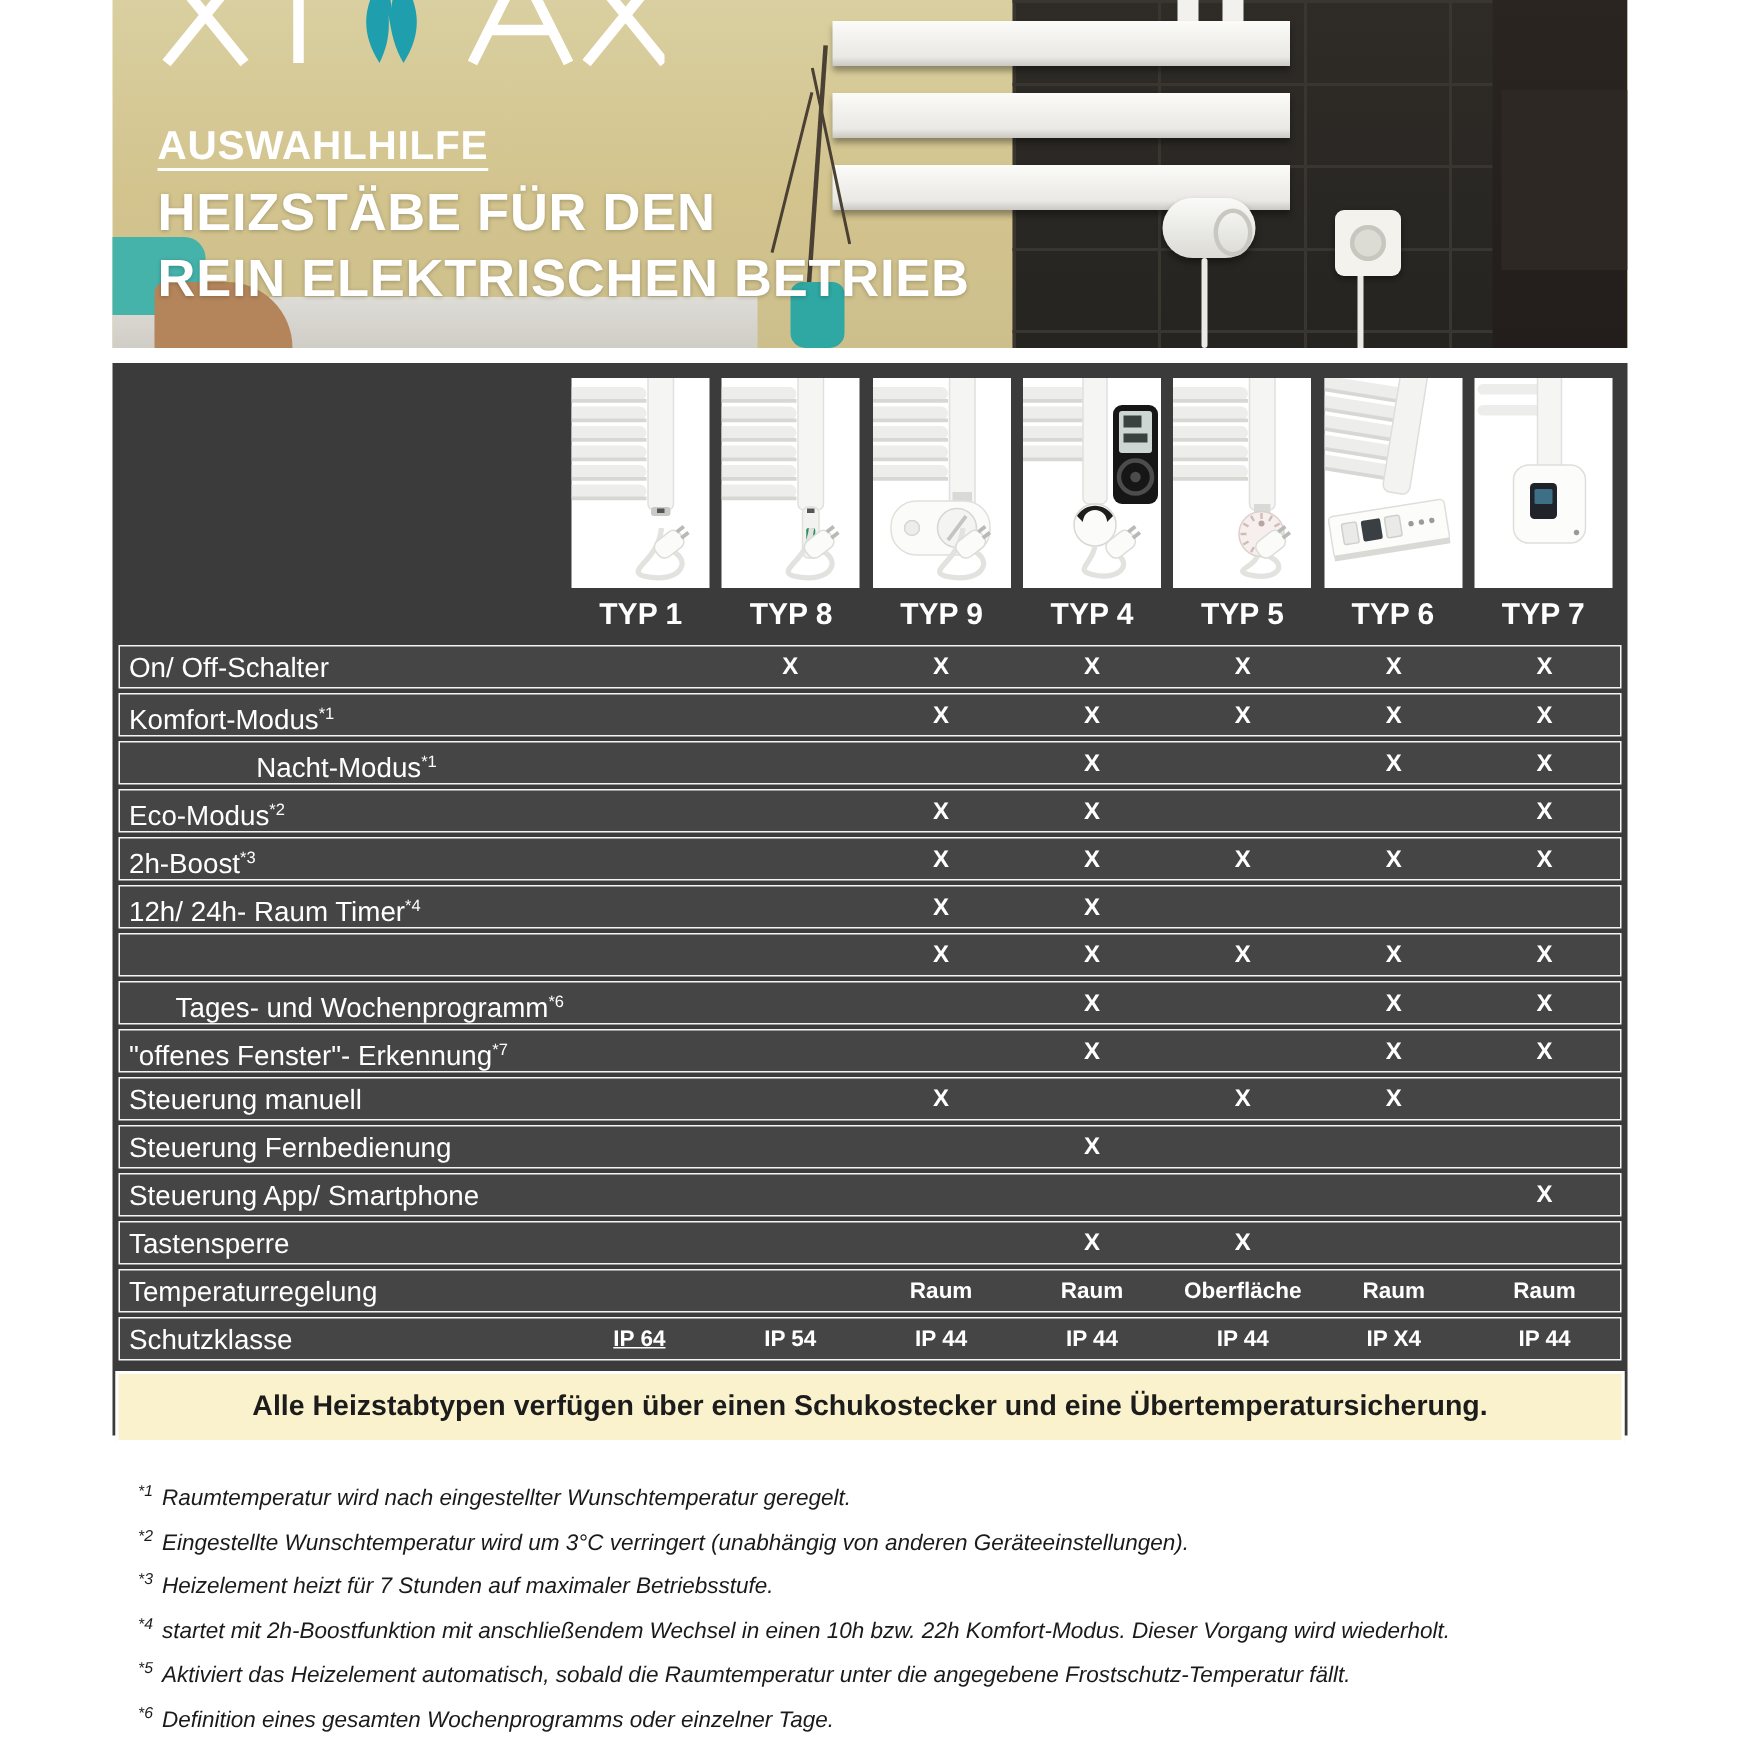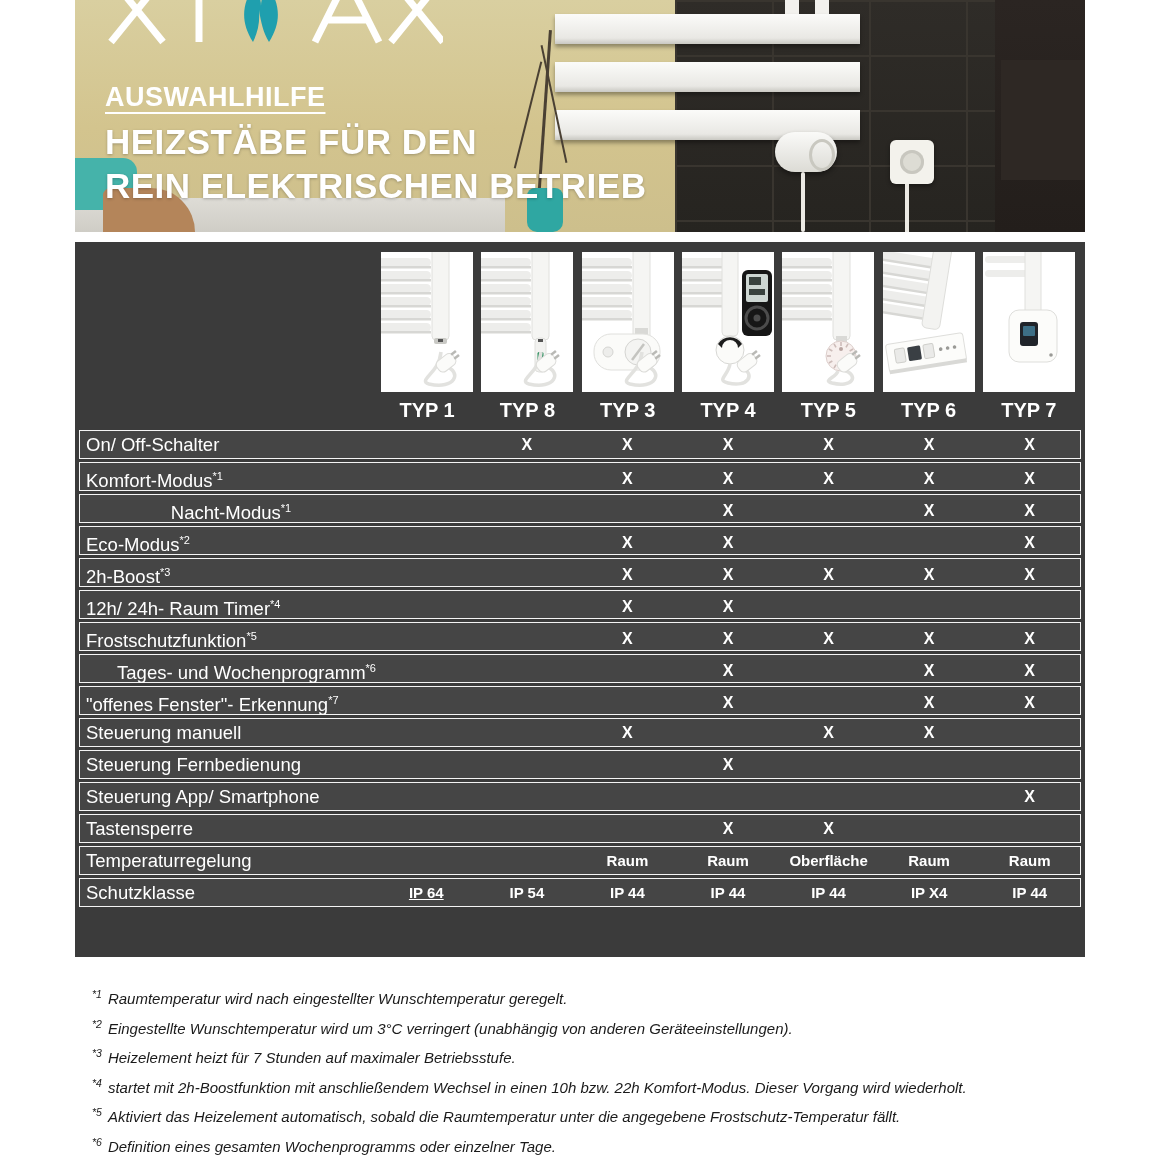--- a/index.html
+++ b/index.html
@@ -264,21 +264,21 @@
             <rect x="42" y="-4" width="16" height="70" rx="4" fill="#f5f5f3" stroke="#e0e0dd"></rect>
             <rect x="26" y="58" width="48" height="52" rx="10" fill="#fcfcfa" stroke="#dededb"></rect>
             <rect x="37" y="70" width="18" height="24" rx="3" fill="#20242a"></rect>
             <rect x="40" y="74" width="12" height="10" rx="1" fill="#3d6f86"></rect>
             <circle cx="68" cy="103" r="1.8" fill="#9a9a96"></circle>
           </svg></div>
       </div>
     <div class="grid typ-row" id="typ-row">
         <div class="typ-label" style="grid-column: 2;">TYP 1</div>
         <div class="typ-label" style="grid-column: 3;">TYP 8</div>
-        <div class="typ-label" style="grid-column: 4;">TYP 3</div>
+        <div class="typ-label" style="grid-column: 4;">TYP 9</div>
         <div class="typ-label" style="grid-column: 5;">TYP 4</div>
         <div class="typ-label" style="grid-column: 6;">TYP 5</div>
         <div class="typ-label" style="grid-column: 7;">TYP 6</div>
         <div class="typ-label" style="grid-column: 8;">TYP 7</div>
       </div>
     <div class="rows" id="feature-rows">
         <div class="grid frow">
           <div class="flabel" style="grid-column: 1;"><span>On/ Off-Schalter</span></div>
           <div class="fcell" style="grid-column: 2;"></div>
           <div class="fcell" style="grid-column: 3;">X</div>
@@ -332,21 +332,20 @@
           <div class="flabel" style="grid-column: 1;"><span>12h/ 24h- Raum Timer</span><sup>*4</sup></div>
           <div class="fcell" style="grid-column: 2;"></div>
           <div class="fcell" style="grid-column: 3;"></div>
           <div class="fcell" style="grid-column: 4;">X</div>
           <div class="fcell" style="grid-column: 5;">X</div>
           <div class="fcell" style="grid-column: 6;"></div>
           <div class="fcell" style="grid-column: 7;"></div>
           <div class="fcell" style="grid-column: 8;"></div>
         </div>
         <div class="grid frow">
-          <div class="flabel" style="grid-column: 1;"><span>Frostschutzfunktion</span><sup>*5</sup></div>
           <div class="fcell" style="grid-column: 2;"></div>
           <div class="fcell" style="grid-column: 3;"></div>
           <div class="fcell" style="grid-column: 4;">X</div>
           <div class="fcell" style="grid-column: 5;">X</div>
           <div class="fcell" style="grid-column: 6;">X</div>
           <div class="fcell" style="grid-column: 7;">X</div>
           <div class="fcell" style="grid-column: 8;">X</div>
         </div>
         <div class="grid frow">
           <div class="flabel" style="grid-column: 1; text-align: right;"><span>Tages- und Wochenprogramm</span><sup>*6</sup></div>
@@ -422,20 +421,23 @@
           <div class="flabel" style="grid-column: 1;"><span>Schutzklasse</span></div>
           <div class="fcell word" style="grid-column: 2; text-decoration: underline;">IP 64</div>
           <div class="fcell word" style="grid-column: 3;">IP 54</div>
           <div class="fcell word" style="grid-column: 4;">IP 44</div>
           <div class="fcell word" style="grid-column: 5;">IP 44</div>
           <div class="fcell word" style="grid-column: 6;">IP 44</div>
           <div class="fcell word" style="grid-column: 7;">IP X4</div>
           <div class="fcell word" style="grid-column: 8;">IP 44</div>
         </div>
       </div>
+    <div class="banner">
+      <span>Alle Heizstabtypen verfügen über einen Schukostecker und eine Übertemperatursicherung.</span>
+    </div>
   </div>
 
   <div class="content notes" id="notes">
       <div class="note"><sup>*1</sup><span>Raumtemperatur wird nach eingestellter Wunschtemperatur geregelt.</span></div>
       <div class="note"><sup>*2</sup><span>Eingestellte Wunschtemperatur wird um 3°C verringert (unabhängig von anderen Geräteeinstellungen).</span></div>
       <div class="note"><sup>*3</sup><span>Heizelement heizt für 7 Stunden auf maximaler Betriebsstufe.</span></div>
       <div class="note"><sup>*4</sup><span>startet mit 2h-Boostfunktion mit anschließendem Wechsel in einen 10h bzw. 22h Komfort-Modus. Dieser Vorgang wird wiederholt.</span></div>
       <div class="note"><sup>*5</sup><span>Aktiviert das Heizelement automatisch, sobald die Raumtemperatur unter die angegebene Frostschutz-Temperatur fällt.</span></div>
       <div class="note"><sup>*6</sup><span>Definition eines gesamten Wochenprogramms oder einzelner Tage.</span></div>
       <div class="note"></div>

